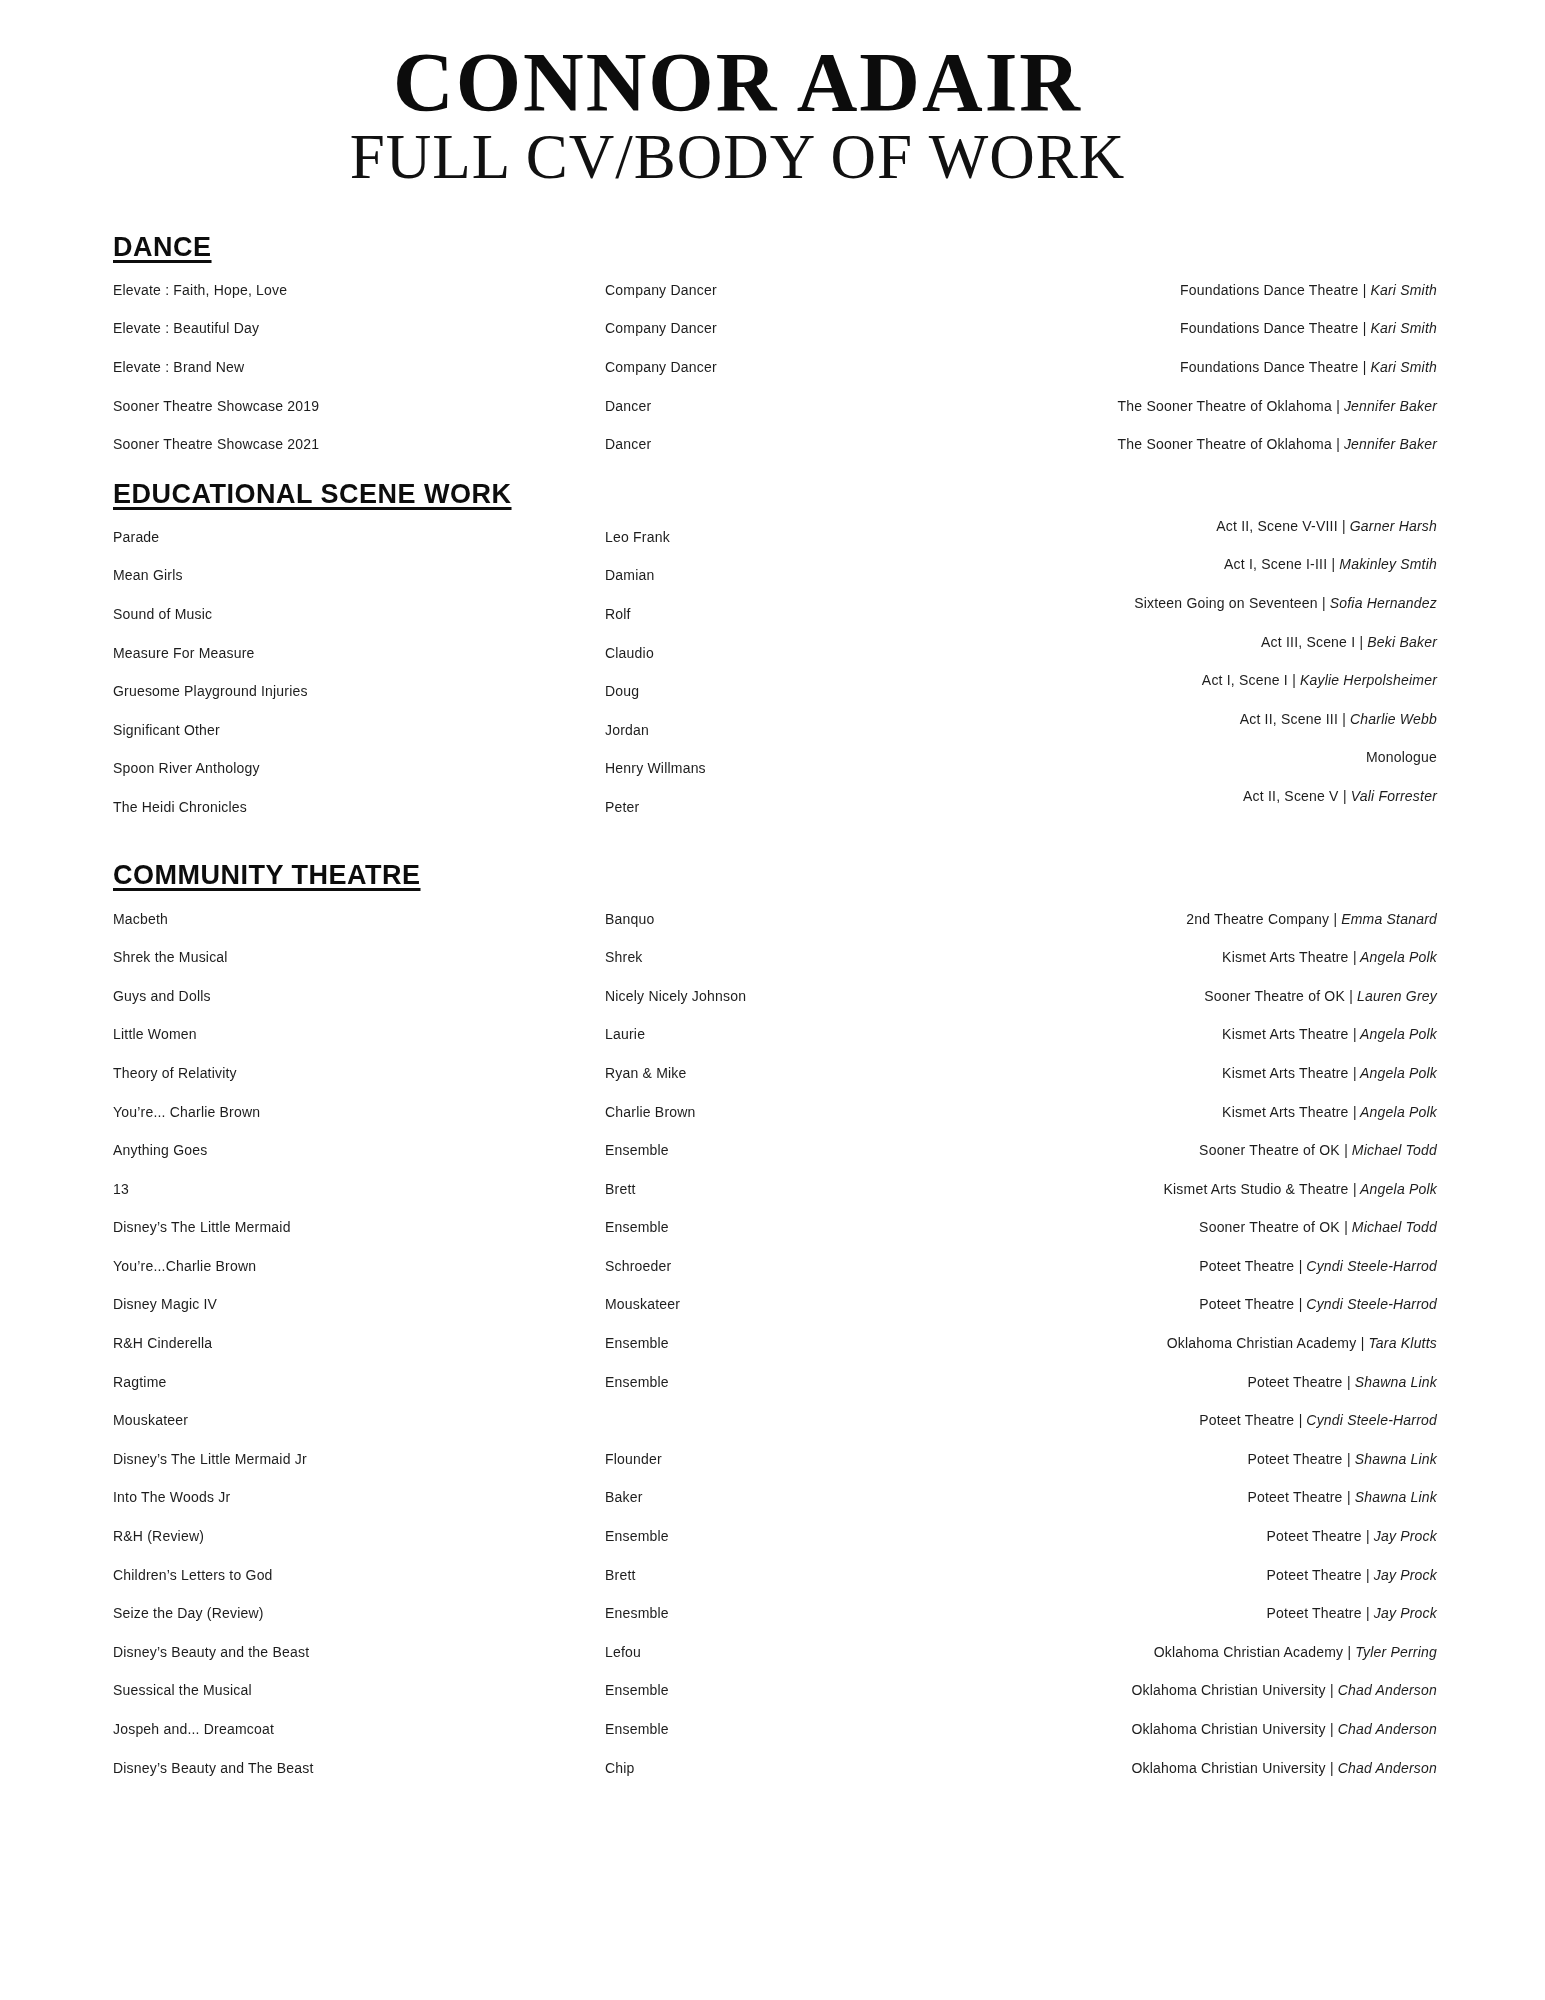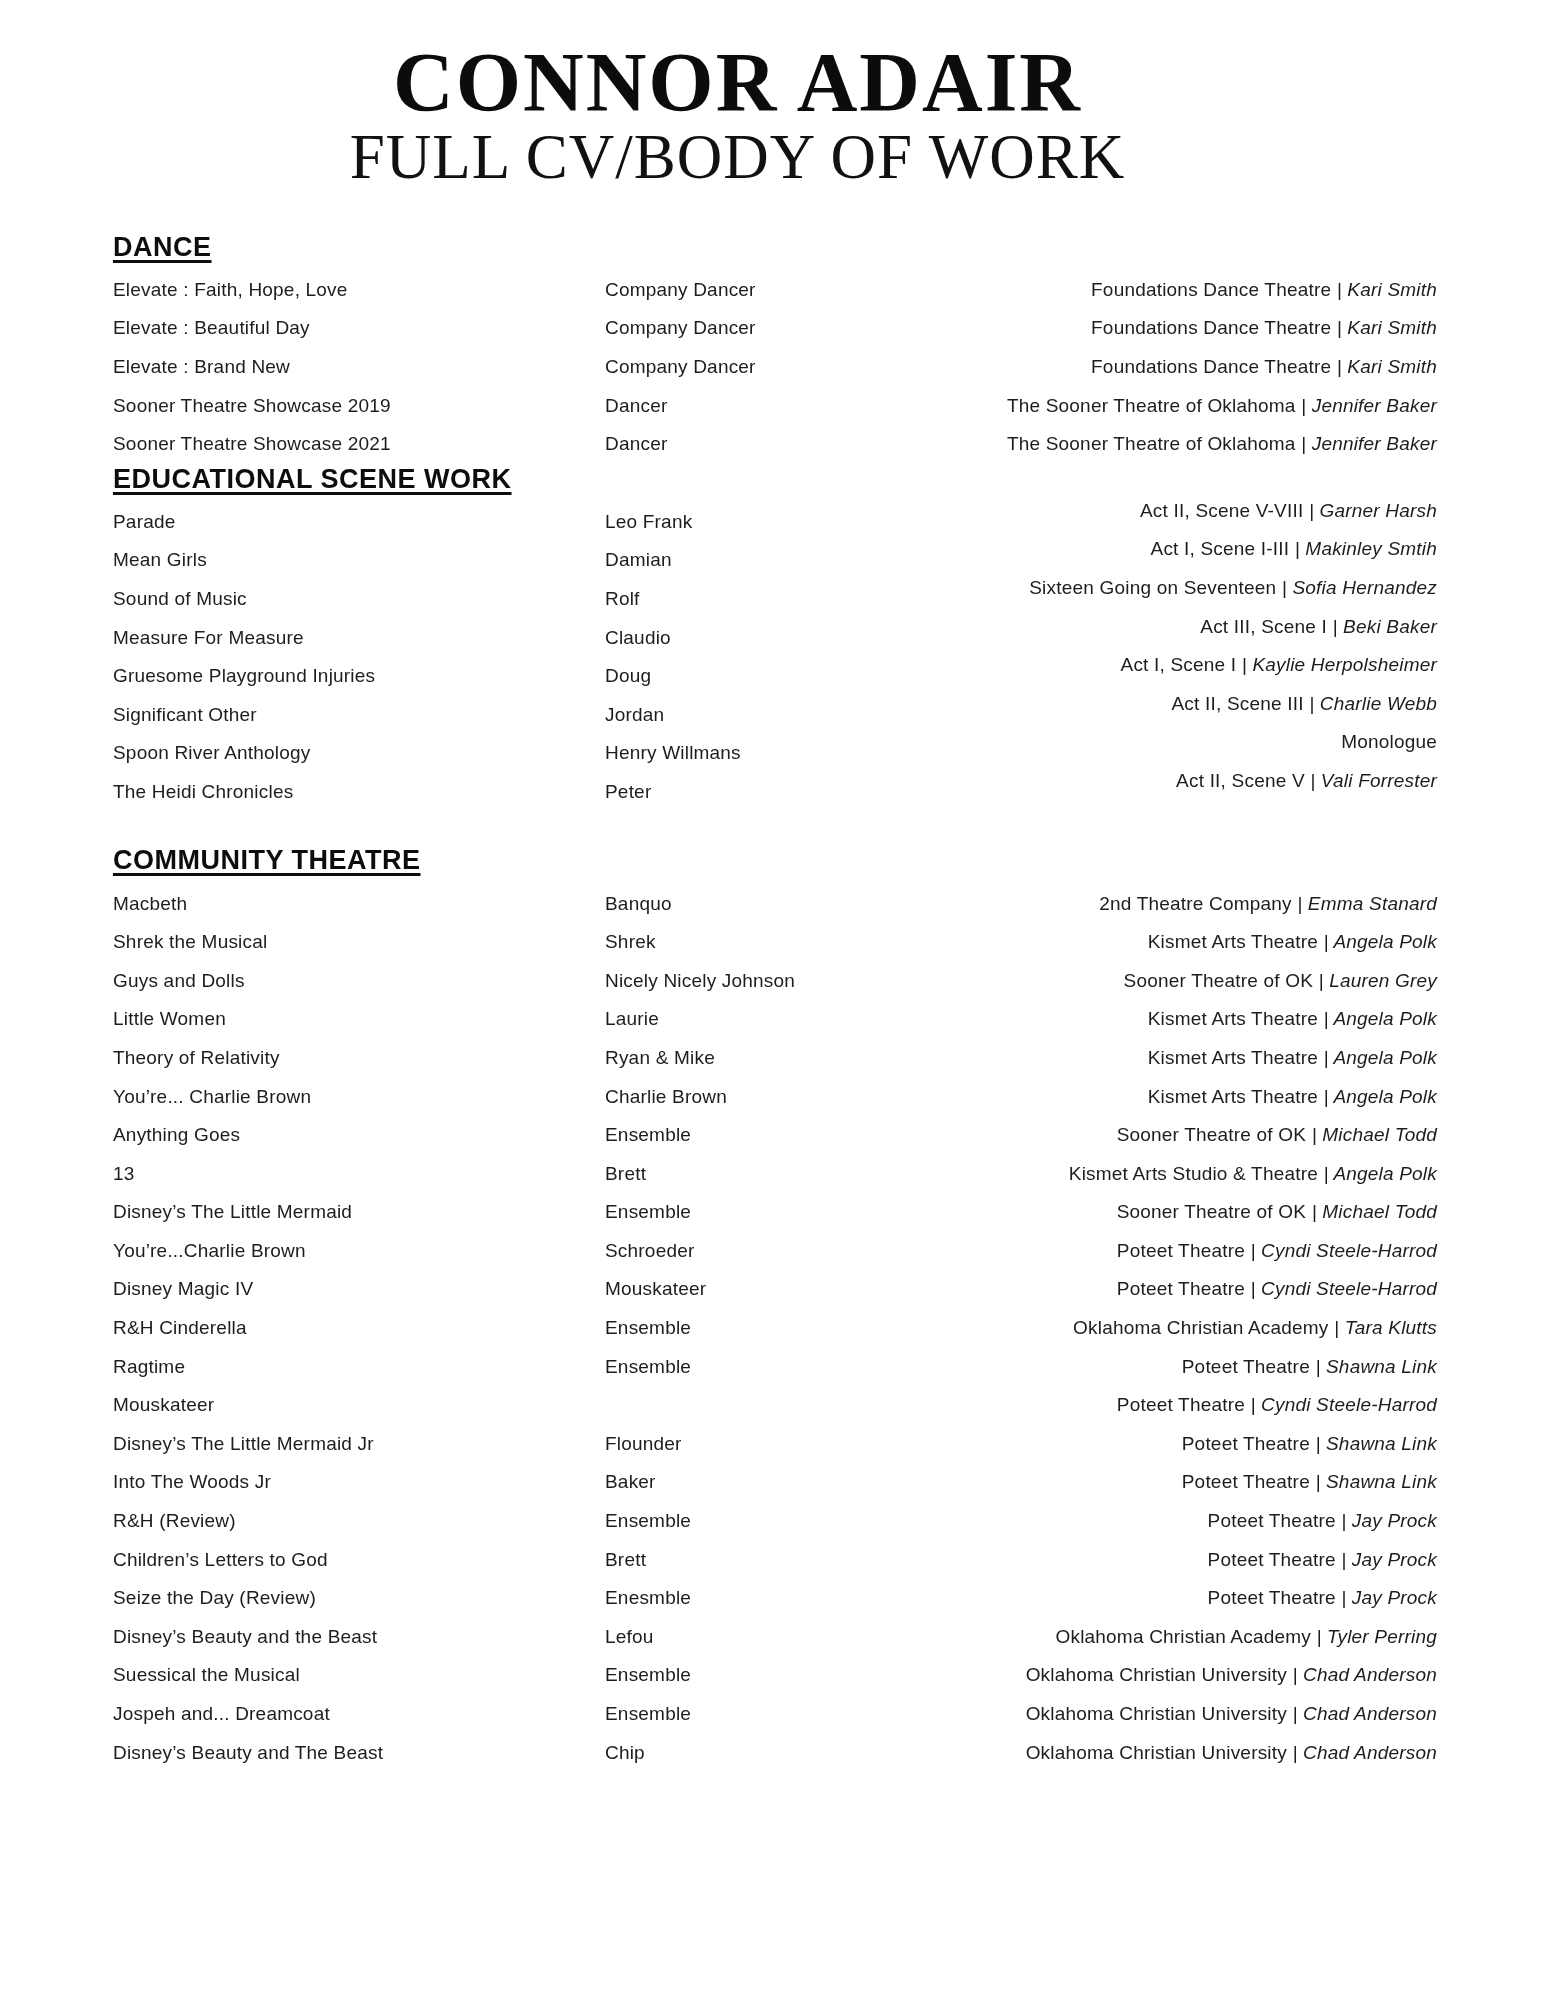--- a/index.html
+++ b/index.html
@@ -32,41 +32,41 @@
     font-weight:400;
     font-size:63px;
     line-height:1;
     letter-spacing:1px;
     color:#111111;
   }
   
   .content { padding:0 108px 0 113px; }
   .cv-section { margin:0; }
   .cv-section.sec-0 { margin-top:43px; }
-  .cv-section.sec-1 { }
+  .cv-section.sec-1 { margin-top:15px; }
   .cv-section.sec-2 { margin-top:34px; }
   .section-title {
     margin:0 0 8px 0;
     font-size:27px;
     font-weight:700;
     line-height:1.15;
     letter-spacing:0.5px;
     color:#0d0d0d;
     text-decoration:underline;
     text-decoration-thickness:2.5px;
     text-underline-offset:4px;
   }
   .rows { display:block; }
   .row {
     display:grid;
     grid-template-columns:492px 1fr auto;
     height:38.6px;
     line-height:38.6px;
     white-space:nowrap;
-    font-size:19px;
+    font-size:14px;
     letter-spacing:0.2px;
   }
   .cell { overflow:visible; }
   .production { text-align:left; }
   .role { text-align:left; }
   .venue-cell { text-align:right; }
   
   .cv-section.sec-1 .venue-cell { position:relative; top:-11px; }
   .director { font-style:italic; }
 </style>

